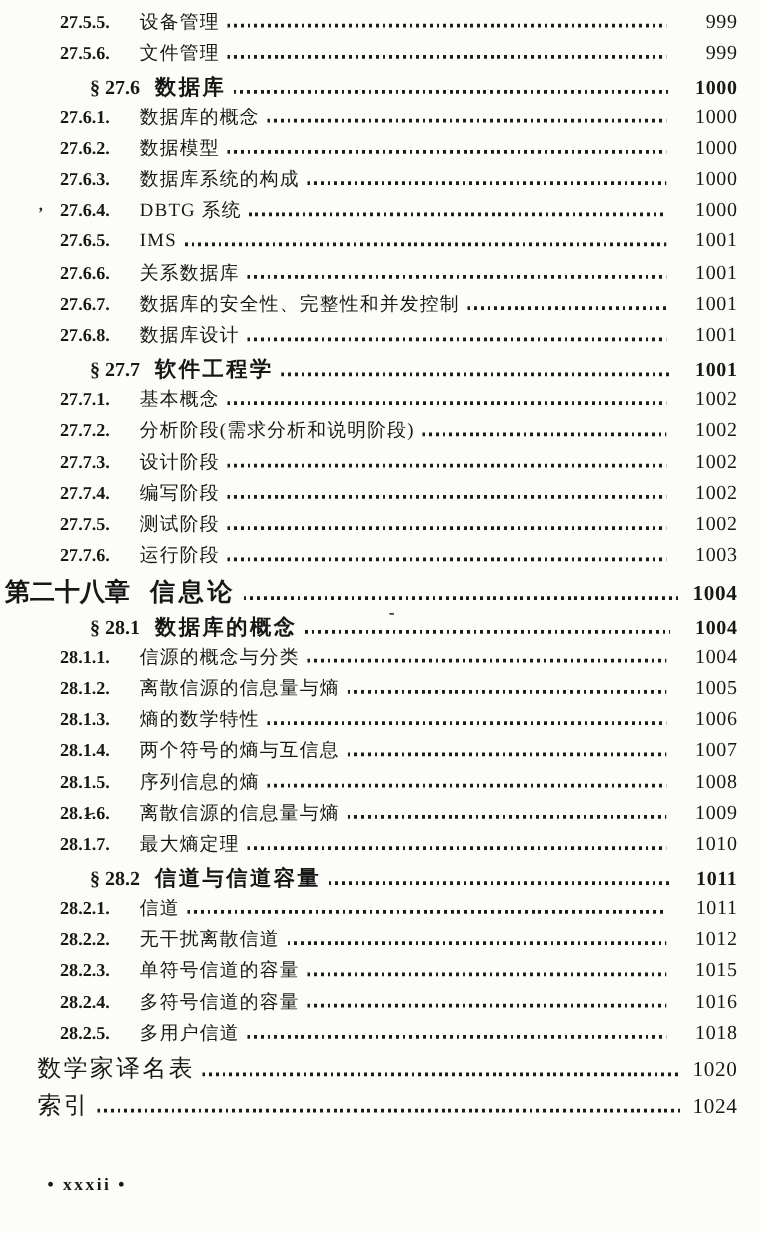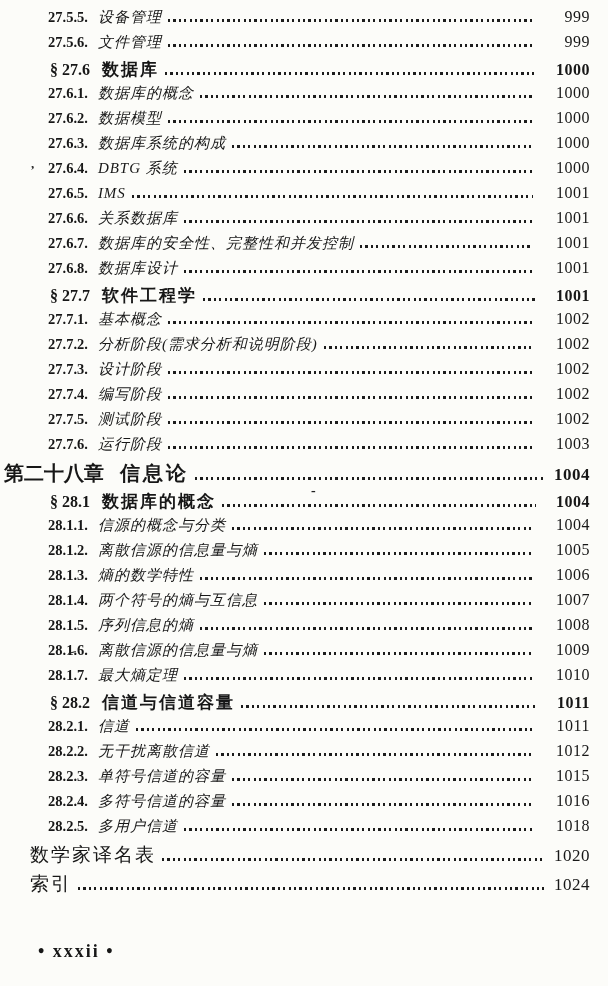--- a/index.html
+++ b/index.html
@@ -21,40 +21,40 @@
     height: 3px;
     margin: 0 7px 3px 6px;
     background: repeating-linear-gradient(90deg, #1c1c1c 0 2.2px, transparent 2.2px 5.4px);
     min-width: 10px;
   }
   .pagenum { flex: none; width: 50px; text-align: right; font-size: 16px; letter-spacing: 0.5px; }
 
   
   .lv-sub     { height: 25px; padding-left: 48px; font-size: 15px; }
   .lv-sub .num   { font-size: 14.5px; }
-  .lv-sub .title { margin-left: 10px; font-style: italic; }
-
-  .lv-section { height: 26px; padding-left: 50px; font-size: 17px; font-weight: bold; }
+  .lv-sub .title { margin-left: 24px; }
+
+  .lv-section { height: 26px; padding-left: 50px; font-size: 17px; font-weight: bold; margin-left: 22px; }
   .lv-section .num   { font-size: 16px; }
   .lv-section .title { margin-left: 12px; letter-spacing: 2px; }
   .lv-section .leader { margin-right: 4px; }
 
   .lv-chapter { height: 30px; padding-left: 4px; font-size: 20px; font-weight: bold; }
   .lv-chapter .title { margin-left: 16px; letter-spacing: 3px; }
   .lv-chapter .leader { margin-right: 0; }
   .lv-chapter .pagenum { font-size: 17px; width: 46px; }
 
   .lv-back    { height: 29px; padding-left: 30px; font-size: 19px; }
   .lv-back .title { letter-spacing: 2px; }
   .lv-back .leader { margin-right: 0; }
   .lv-back .pagenum { font-size: 17px; width: 46px; }
 
   .footer {
     position: absolute; left: 38px; top: 941px;
-    font-size: 18px; font-weight: bold; letter-spacing: 2px;
+    font-size: 14px; font-weight: bold; letter-spacing: 2px;
   }
 
   .artifact { position: absolute; font-weight: bold; color: #222; }
   .a1 { left: 31px;  top: 156px; font-size: 13px; }
   .a2 { left: 311px; top: 483px; font-size: 14px; }
   .a3 { left: 68px;  top: 643px; font-size: 15px; transform: rotate(-14deg); }
 </style>
 </head>
 <body>
 

